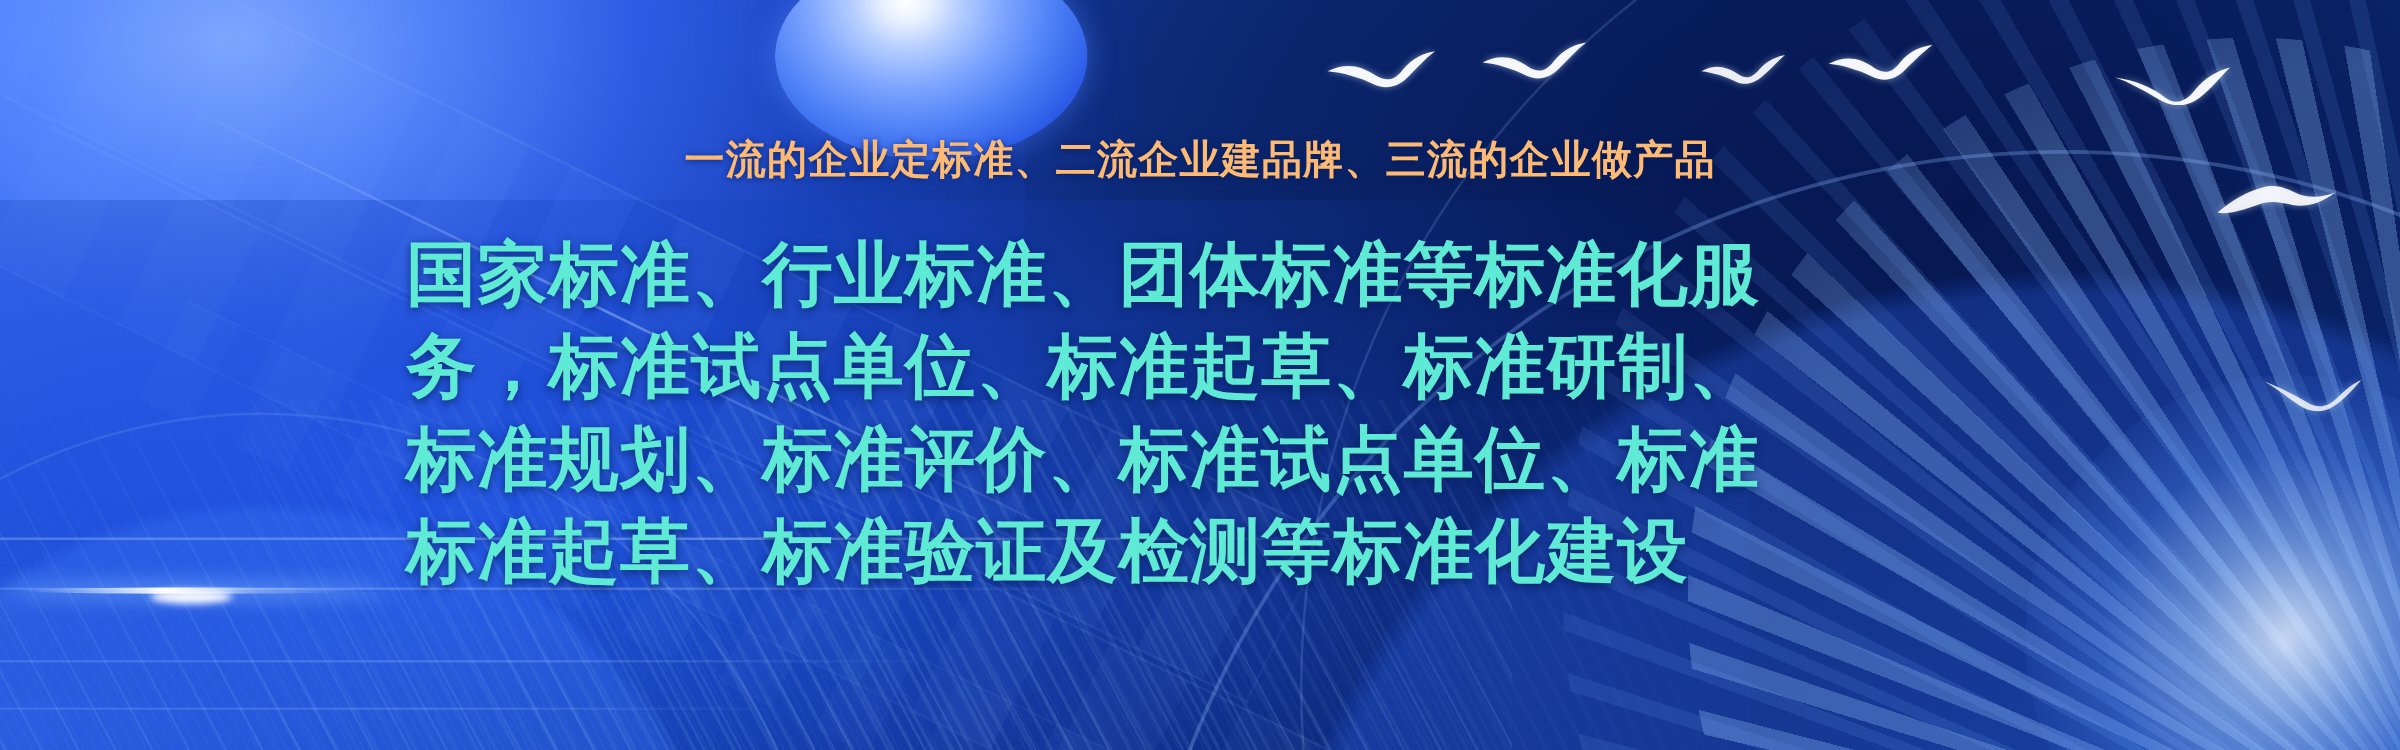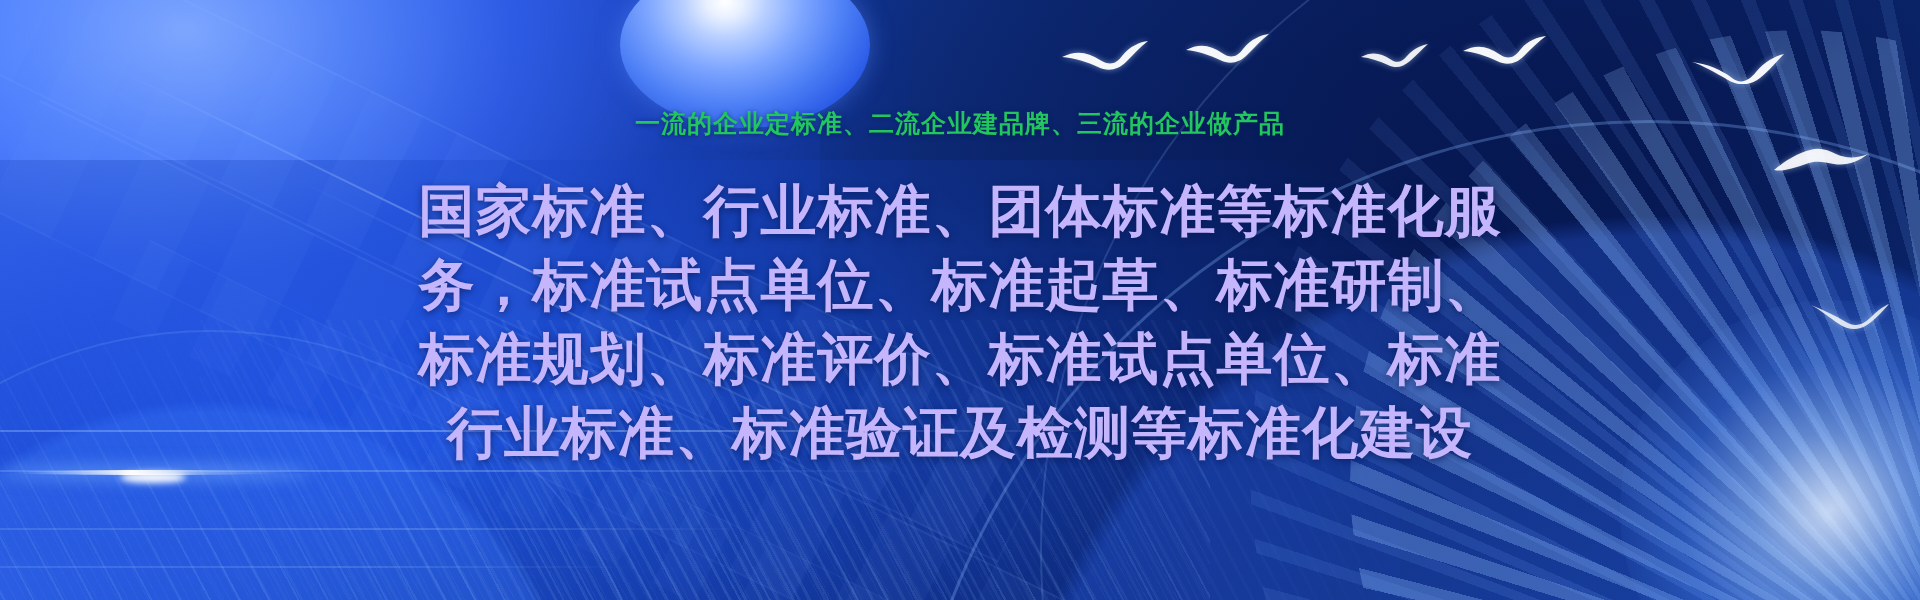--- a/index.html
+++ b/index.html
@@ -233,33 +233,32 @@
   .gull{position:absolute;}
   .gull svg{display:block;filter:drop-shadow(0 0 3px rgba(200,225,255,.55));}
 
   
   .text-layer{
     position:absolute;inset:0;
     display:flex;flex-direction:column;align-items:center;
     padding-top:108px;
   }
   .headline{
-    color:#22c55e;
-    font-size:25px;
+    color:#fdba74;
+    font-size:32px;
     font-weight:700;
     letter-spacing:1px;
     line-height:1.2;
     white-space:nowrap;
     text-shadow:0 1px 5px rgba(5,25,85,.75);
   }
   .subblock{
     margin-top:36px;
     width:1270px;
-    text-align:center;
-    color:#c4b5fd;
+    color:#5eead4;
     font-size:56px;
     font-weight:700;
     line-height:1.32;
     letter-spacing:1px;
     text-shadow:0 2px 7px rgba(5,25,85,.70);
   }
   .subline{display:block;white-space:nowrap;}
 </style>
 </head>
 <body>
@@ -334,17 +333,17 @@
         <path d="M1 5 C14 10 26 16 36 22 C44 27 52 26 60 18 C68 10 74 6 79 4 C72 12 66 19 57 25 C48 31 38 30 29 24 C20 18 9 9 1 5 Z" fill="#ffffff" opacity="0.8"></path>
       </svg>
   </div>
 
   <div class="text-layer">
     <div class="headline">一流的企业定标准、二流企业建品牌、三流的企业做产品</div>
     <div class="subblock">
       <span class="subline">国家标准、行业标准、团体标准等标准化服</span>
       <span class="subline">务，标准试点单位、标准起草、标准研制、</span>
       <span class="subline">标准规划、标准评价、标准试点单位、标准</span>
-      <span class="subline">行业标准、标准验证及检测等标准化建设</span>
+      <span class="subline">标准起草、标准验证及检测等标准化建设</span>
     </div>
   </div>
 
 </div>
 
 </body></html>

